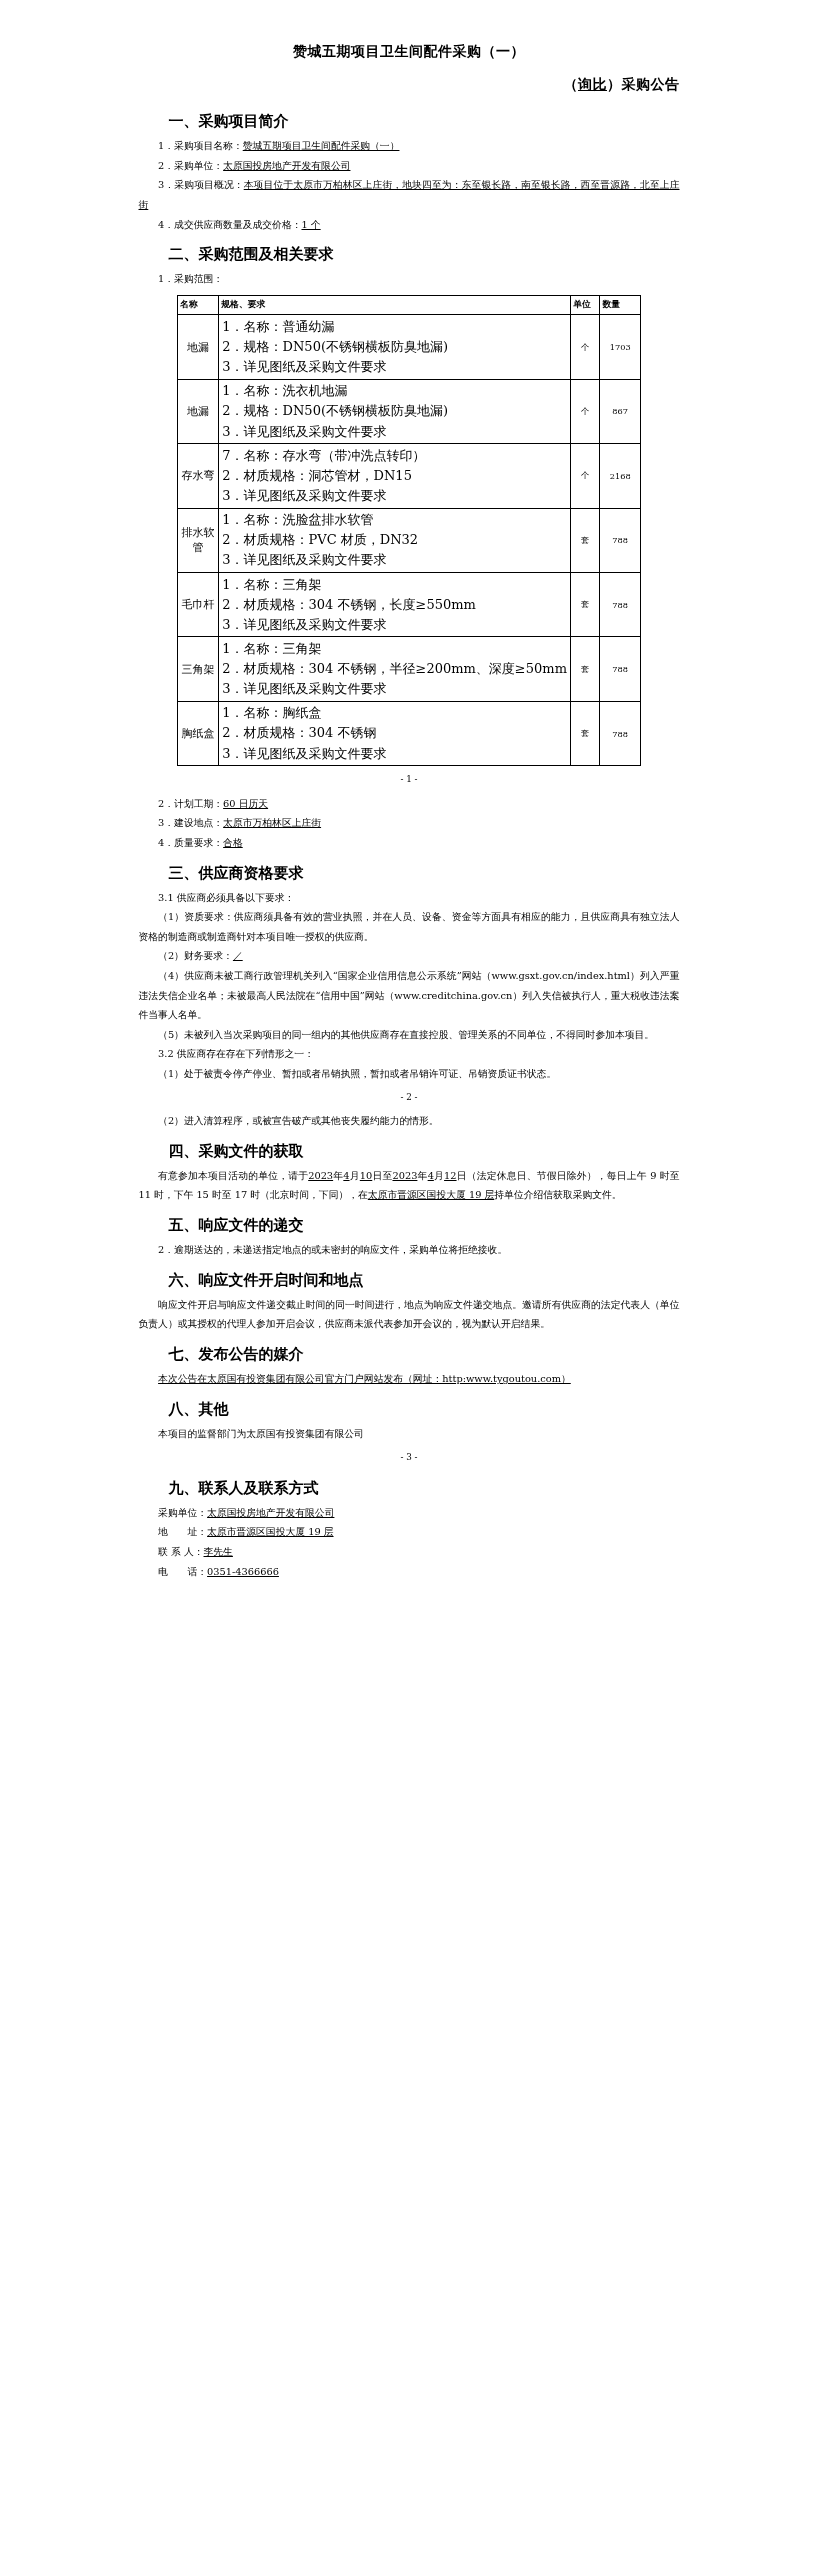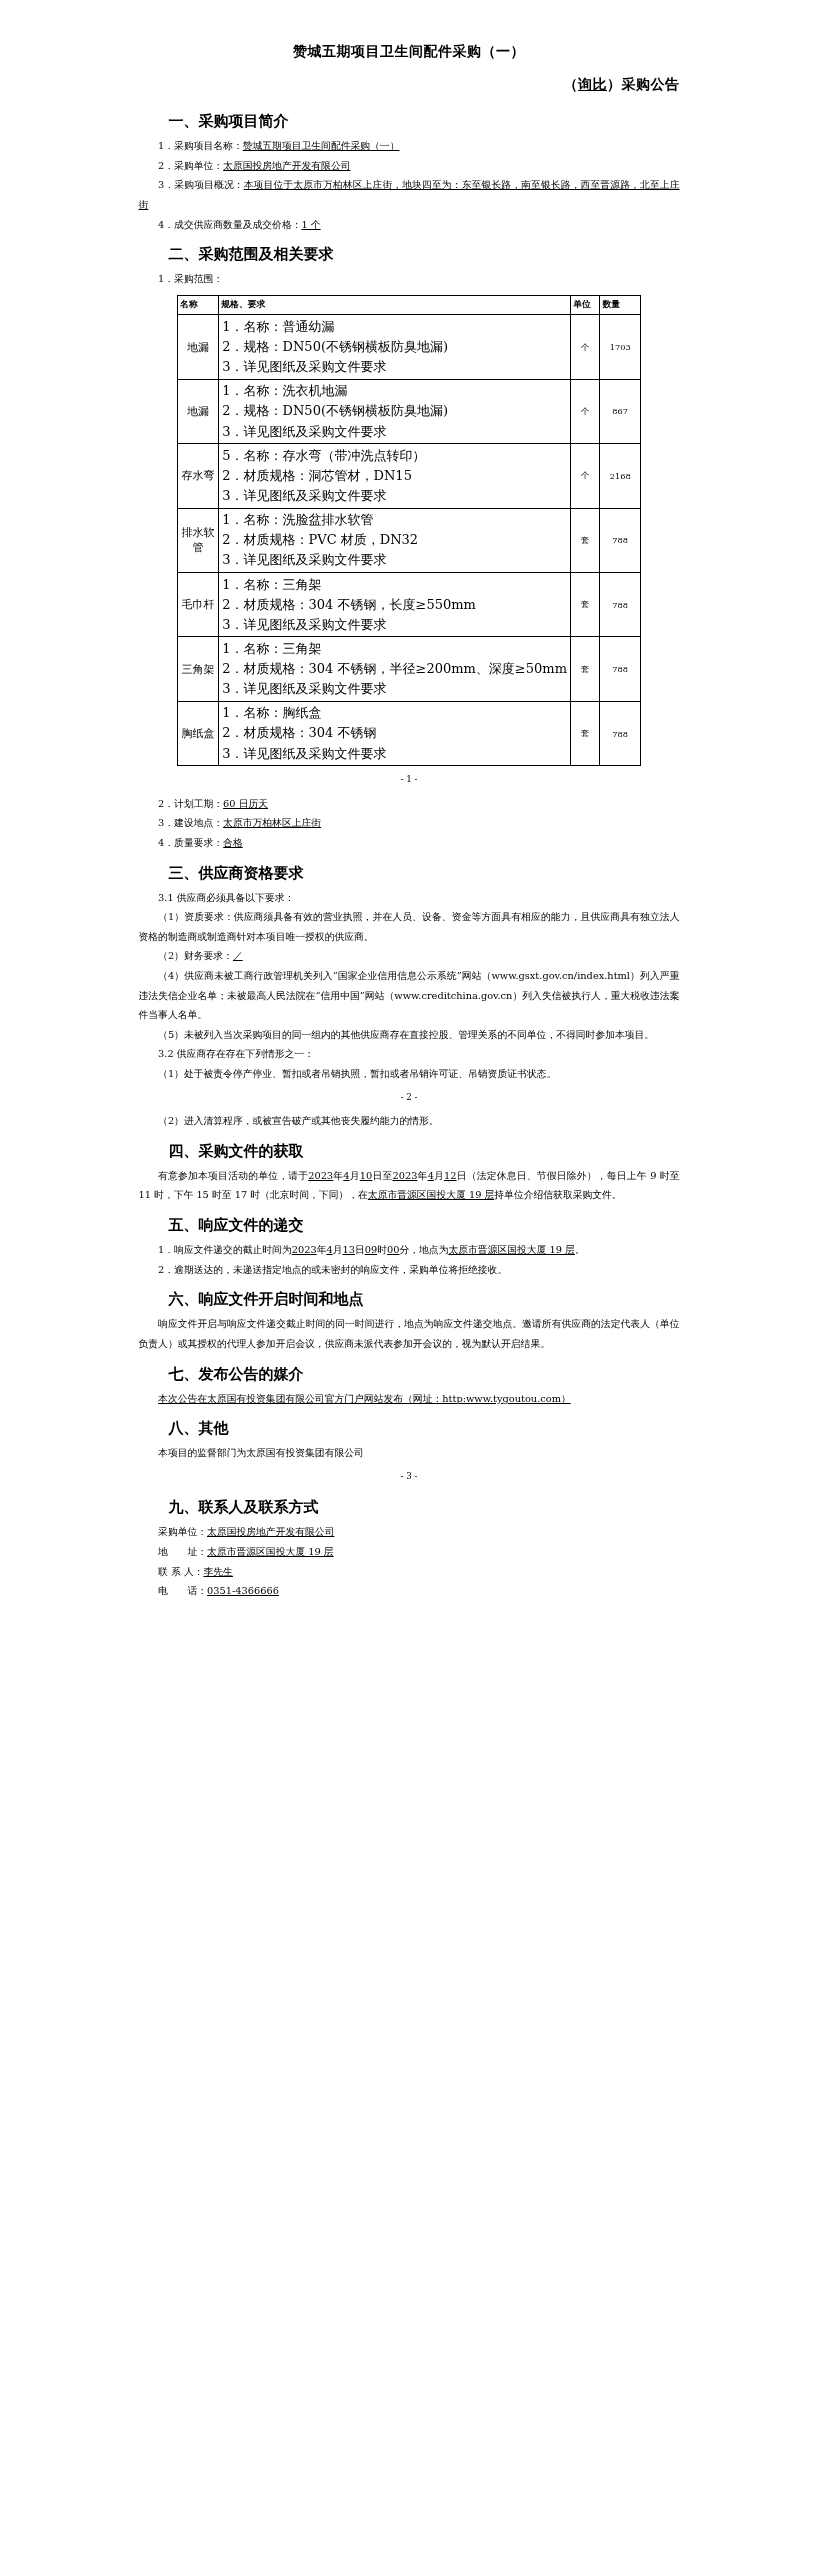--- a/index.html
+++ b/index.html
@@ -181,21 +181,21 @@
             <span class="spec-line">1．名称：洗衣机地漏</span>
             <span class="spec-line">2．规格：DN50(不锈钢横板防臭地漏)</span>
             <span class="spec-line">3．详见图纸及采购文件要求</span>
           </td>
           <td class="c-unit">个</td>
           <td class="c-qty">867</td>
         </tr>
         <tr>
           <td class="c-name">存水弯</td>
           <td class="c-spec">
-            <span class="spec-line">5．名称：存水弯（带冲洗点转印）</span>
+            <span class="spec-line">7．名称：存水弯（带冲洗点转印）</span>
             <span class="spec-line">2．材质规格：洞芯管材，DN15</span>
             <span class="spec-line">3．详见图纸及采购文件要求</span>
           </td>
           <td class="c-unit">个</td>
           <td class="c-qty">2168</td>
         </tr>
         <tr>
           <td class="c-name">排水软管</td>
           <td class="c-spec">
             <span class="spec-line">1．名称：洗脸盆排水软管</span>
@@ -272,23 +272,20 @@
     <div class="p">（2）进入清算程序，或被宣告破产或其他丧失履约能力的情形。</div>
 
     <div class="h2">四、采购文件的获取</div>
 
     <div class="p">
       <span>有意参加本项目活动的单位，请于</span><u class="ul">2023</u><span>年</span><u class="ul">4</u><span>月</span><u class="ul">10</u><span>日至</span><u class="ul">2023</u><span>年</span><u class="ul">4</u><span>月</span><u class="ul">12</u><span>日（法定休息日、节假日除外），每日上午 9 时至 11 时，下午 15 时至 17 时（北京时间，下同），在</span><u class="ul">太原市晋源区国投大厦 19 层</u><span>持单位介绍信获取采购文件。</span>
     </div>
 
     <div class="h2">五、响应文件的递交</div>
 
-    <div class="p">
-      <span>1．响应文件递交的截止时间为</span><u class="ul">2023</u><span>年</span><u class="ul">4</u><span>月</span><u class="ul">13</u><span>日</span><u class="ul">09</u><span>时</span><u class="ul">00</u><span>分，地点为</span><u class="ul">太原市晋源区国投大厦 19 层</u><span>。</span>
-    </div>
 
     <div class="p">2．逾期送达的，未递送指定地点的或未密封的响应文件，采购单位将拒绝接收。</div>
 
     <div class="h2">六、响应文件开启时间和地点</div>
     <div class="p">响应文件开启与响应文件递交截止时间的同一时间进行，地点为响应文件递交地点。邀请所有供应商的法定代表人（单位负责人）或其授权的代理人参加开启会议，供应商未派代表参加开会议的，视为默认开启结果。</div>
 
     <div class="h2">七、发布公告的媒介</div>
     <div class="p">
       <u class="ul">本次公告在太原国有投资集团有限公司官方门户网站发布（网址：http:www.tygoutou.com）</u>
     </div>

